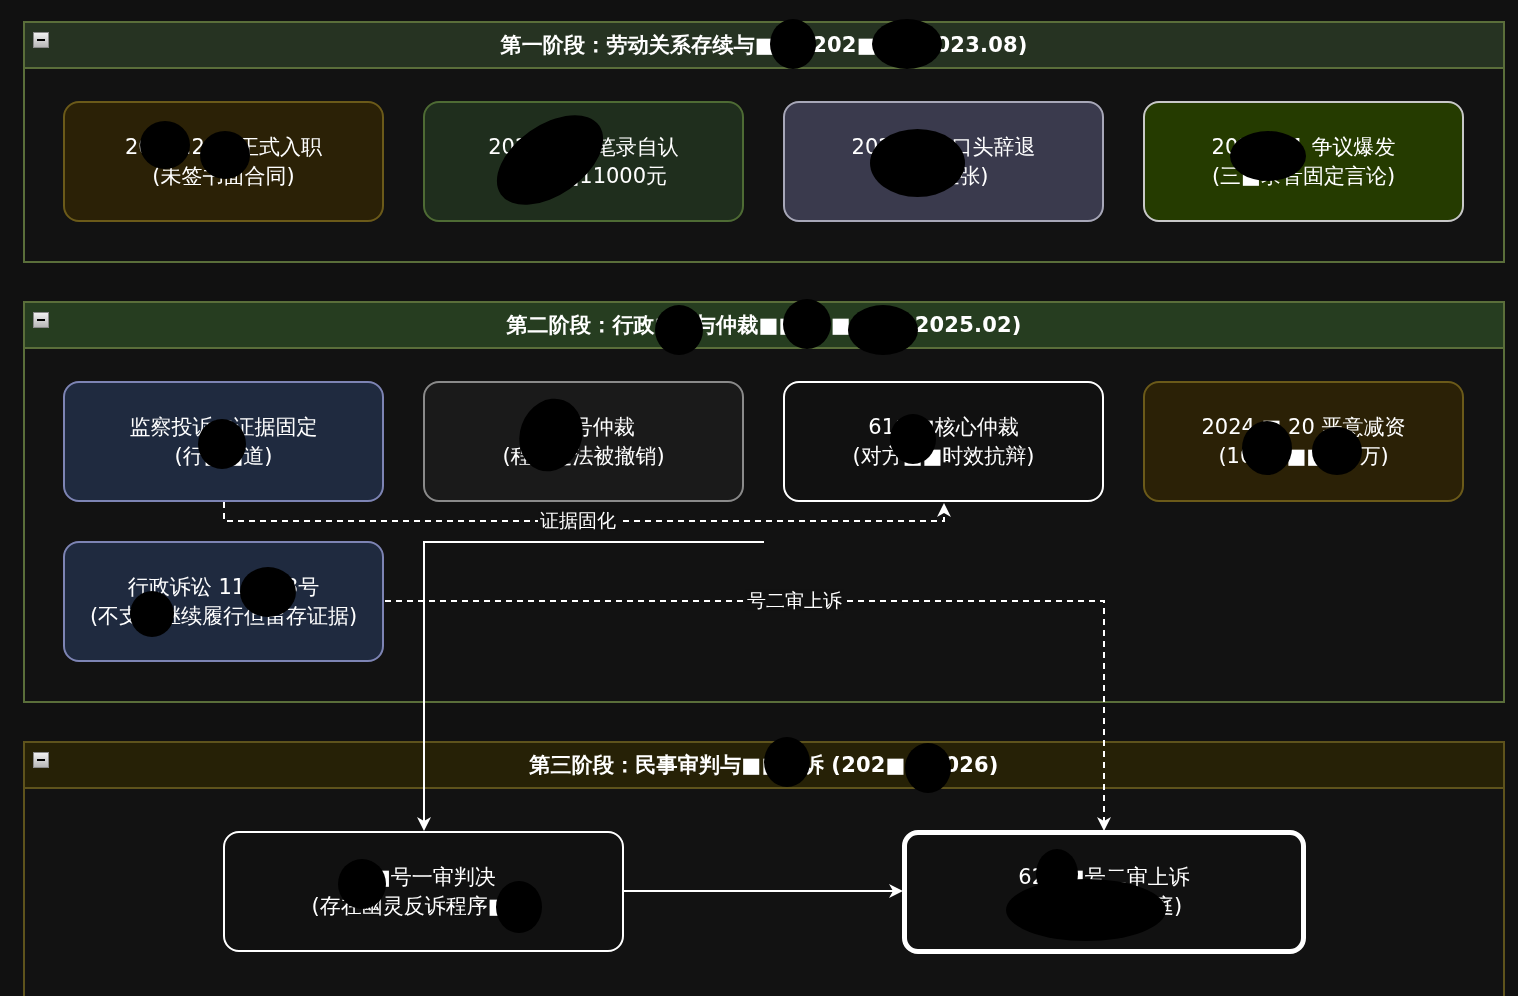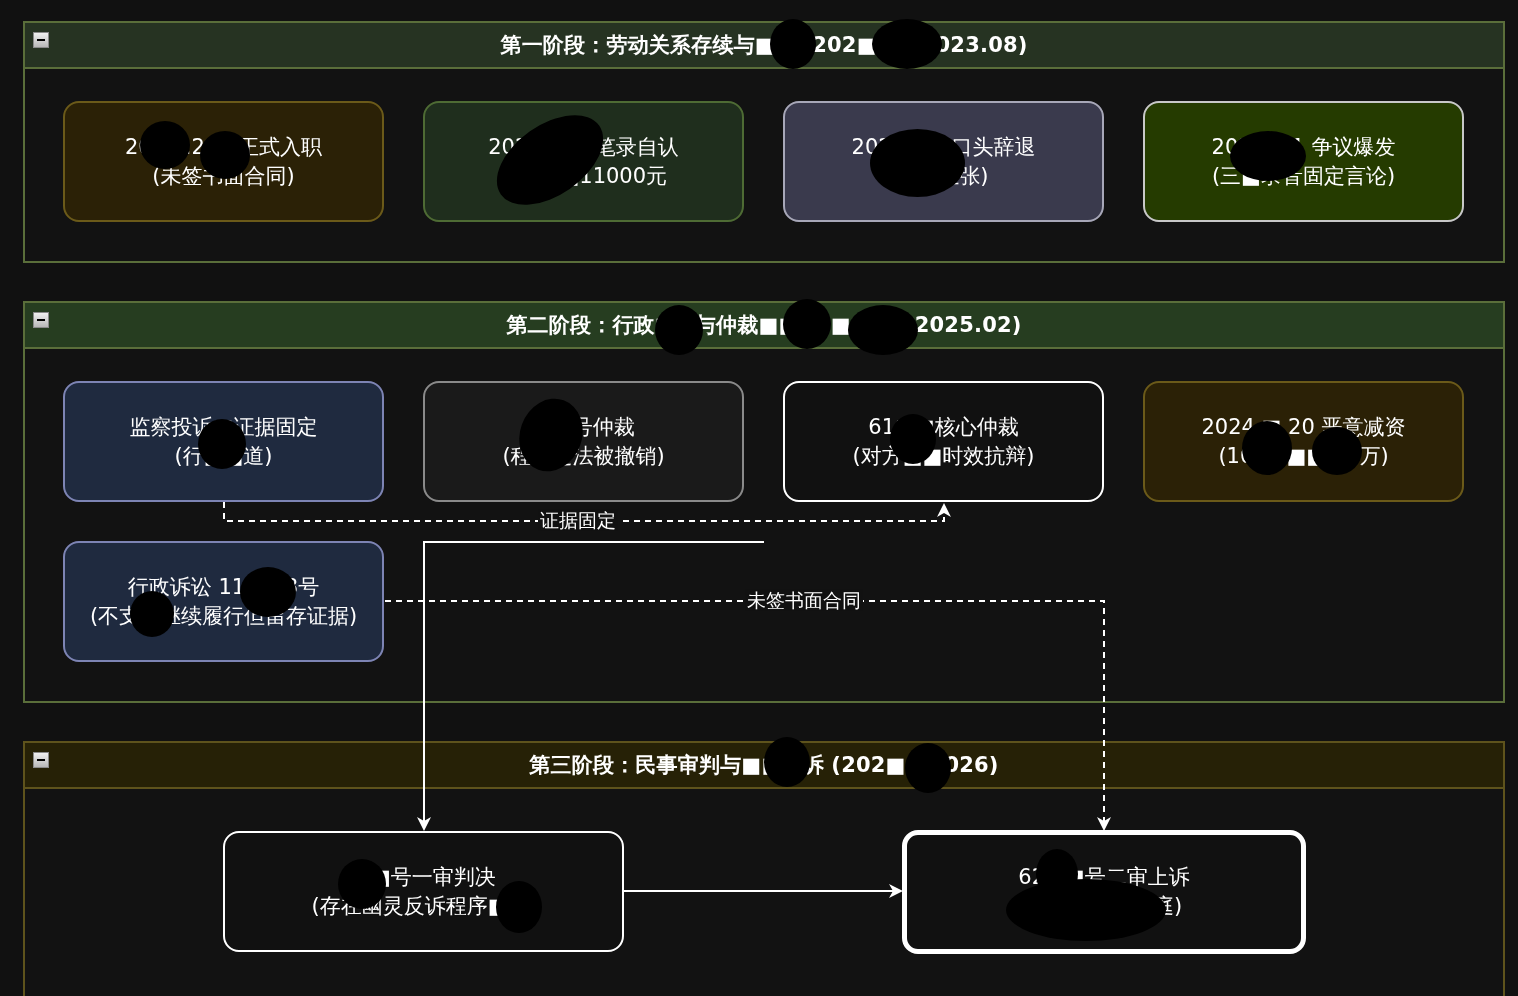--- a/index.html
+++ b/index.html
@@ -64,22 +64,22 @@
 
   <path d="M224,502 L224,521 L944,521 L944,505" stroke="#fff" stroke-width="2" fill="none" stroke-dasharray="6,5" marker-end="url(#arr)"></path>
 
   <path d="M385,601 L1104,601 L1104,829" stroke="#fff" stroke-width="2" fill="none" stroke-dasharray="6,5" marker-end="url(#arr)"></path>
 
   <path d="M764,542 L424,542 L424,829" stroke="#fff" stroke-width="2" fill="none" marker-end="url(#arr)"></path>
 
   <path d="M624,891 L901,891" stroke="#fff" stroke-width="2" fill="none" marker-end="url(#arr)"></path>
 </svg>
 
-<span class="edge-label" style="left:538px;top:509px;">证据固定</span>
-<span class="edge-label" style="left:745px;top:589px;">未签书面合同</span>
+<span class="edge-label" style="left:538px;top:509px;">证据固化</span>
+<span class="edge-label" style="left:745px;top:589px;">号二审上诉</span>
 
 <div class="node" style="left:63px;top:101px;width:321px;height:121px;background:#2b2106;border:2px solid #6b5a19;">
   <span>202■.2.■ 正式入职</span>
   <span>(未签书面合同)</span>
 </div>
 <div class="node" style="left:423px;top:101px;width:321px;height:121px;background:#1f2e1d;border:2px solid #4e6b34;">
   <span>2022.■■ 笔录自认</span>
   <span>■■■■11000元</span>
 </div>
 <div class="node" style="left:783px;top:101px;width:321px;height:121px;background:#3a3a4d;border:2px solid #a7a7b8;">

